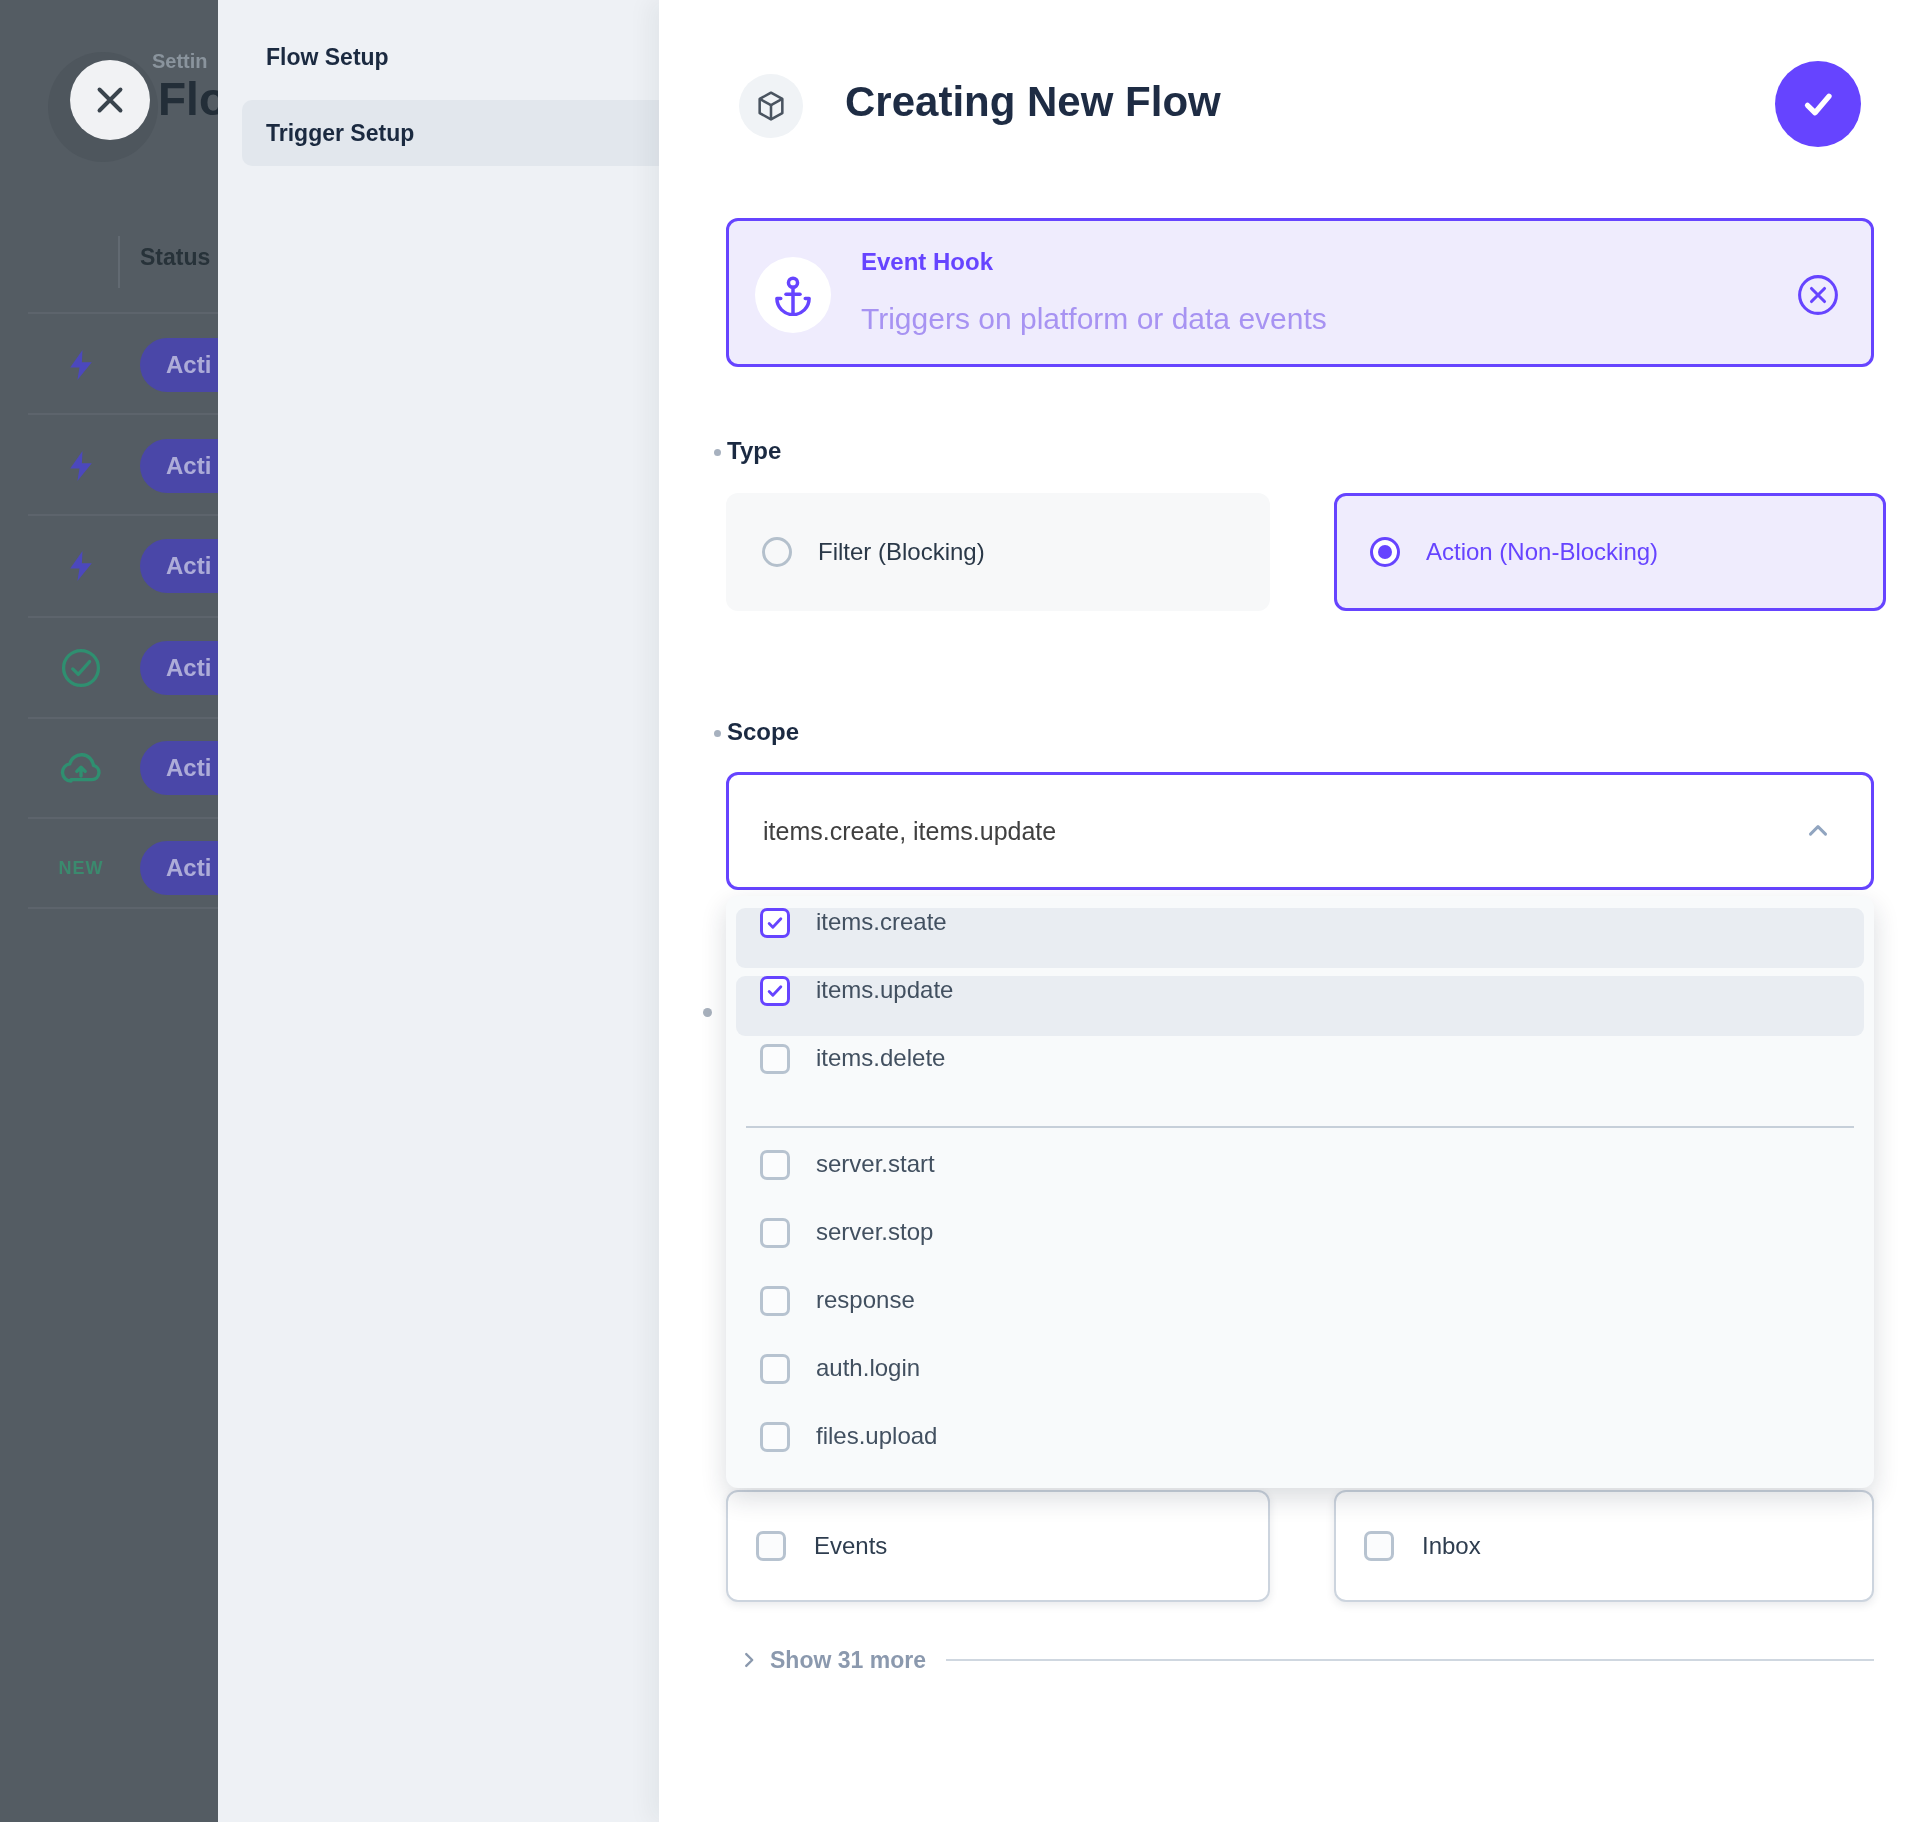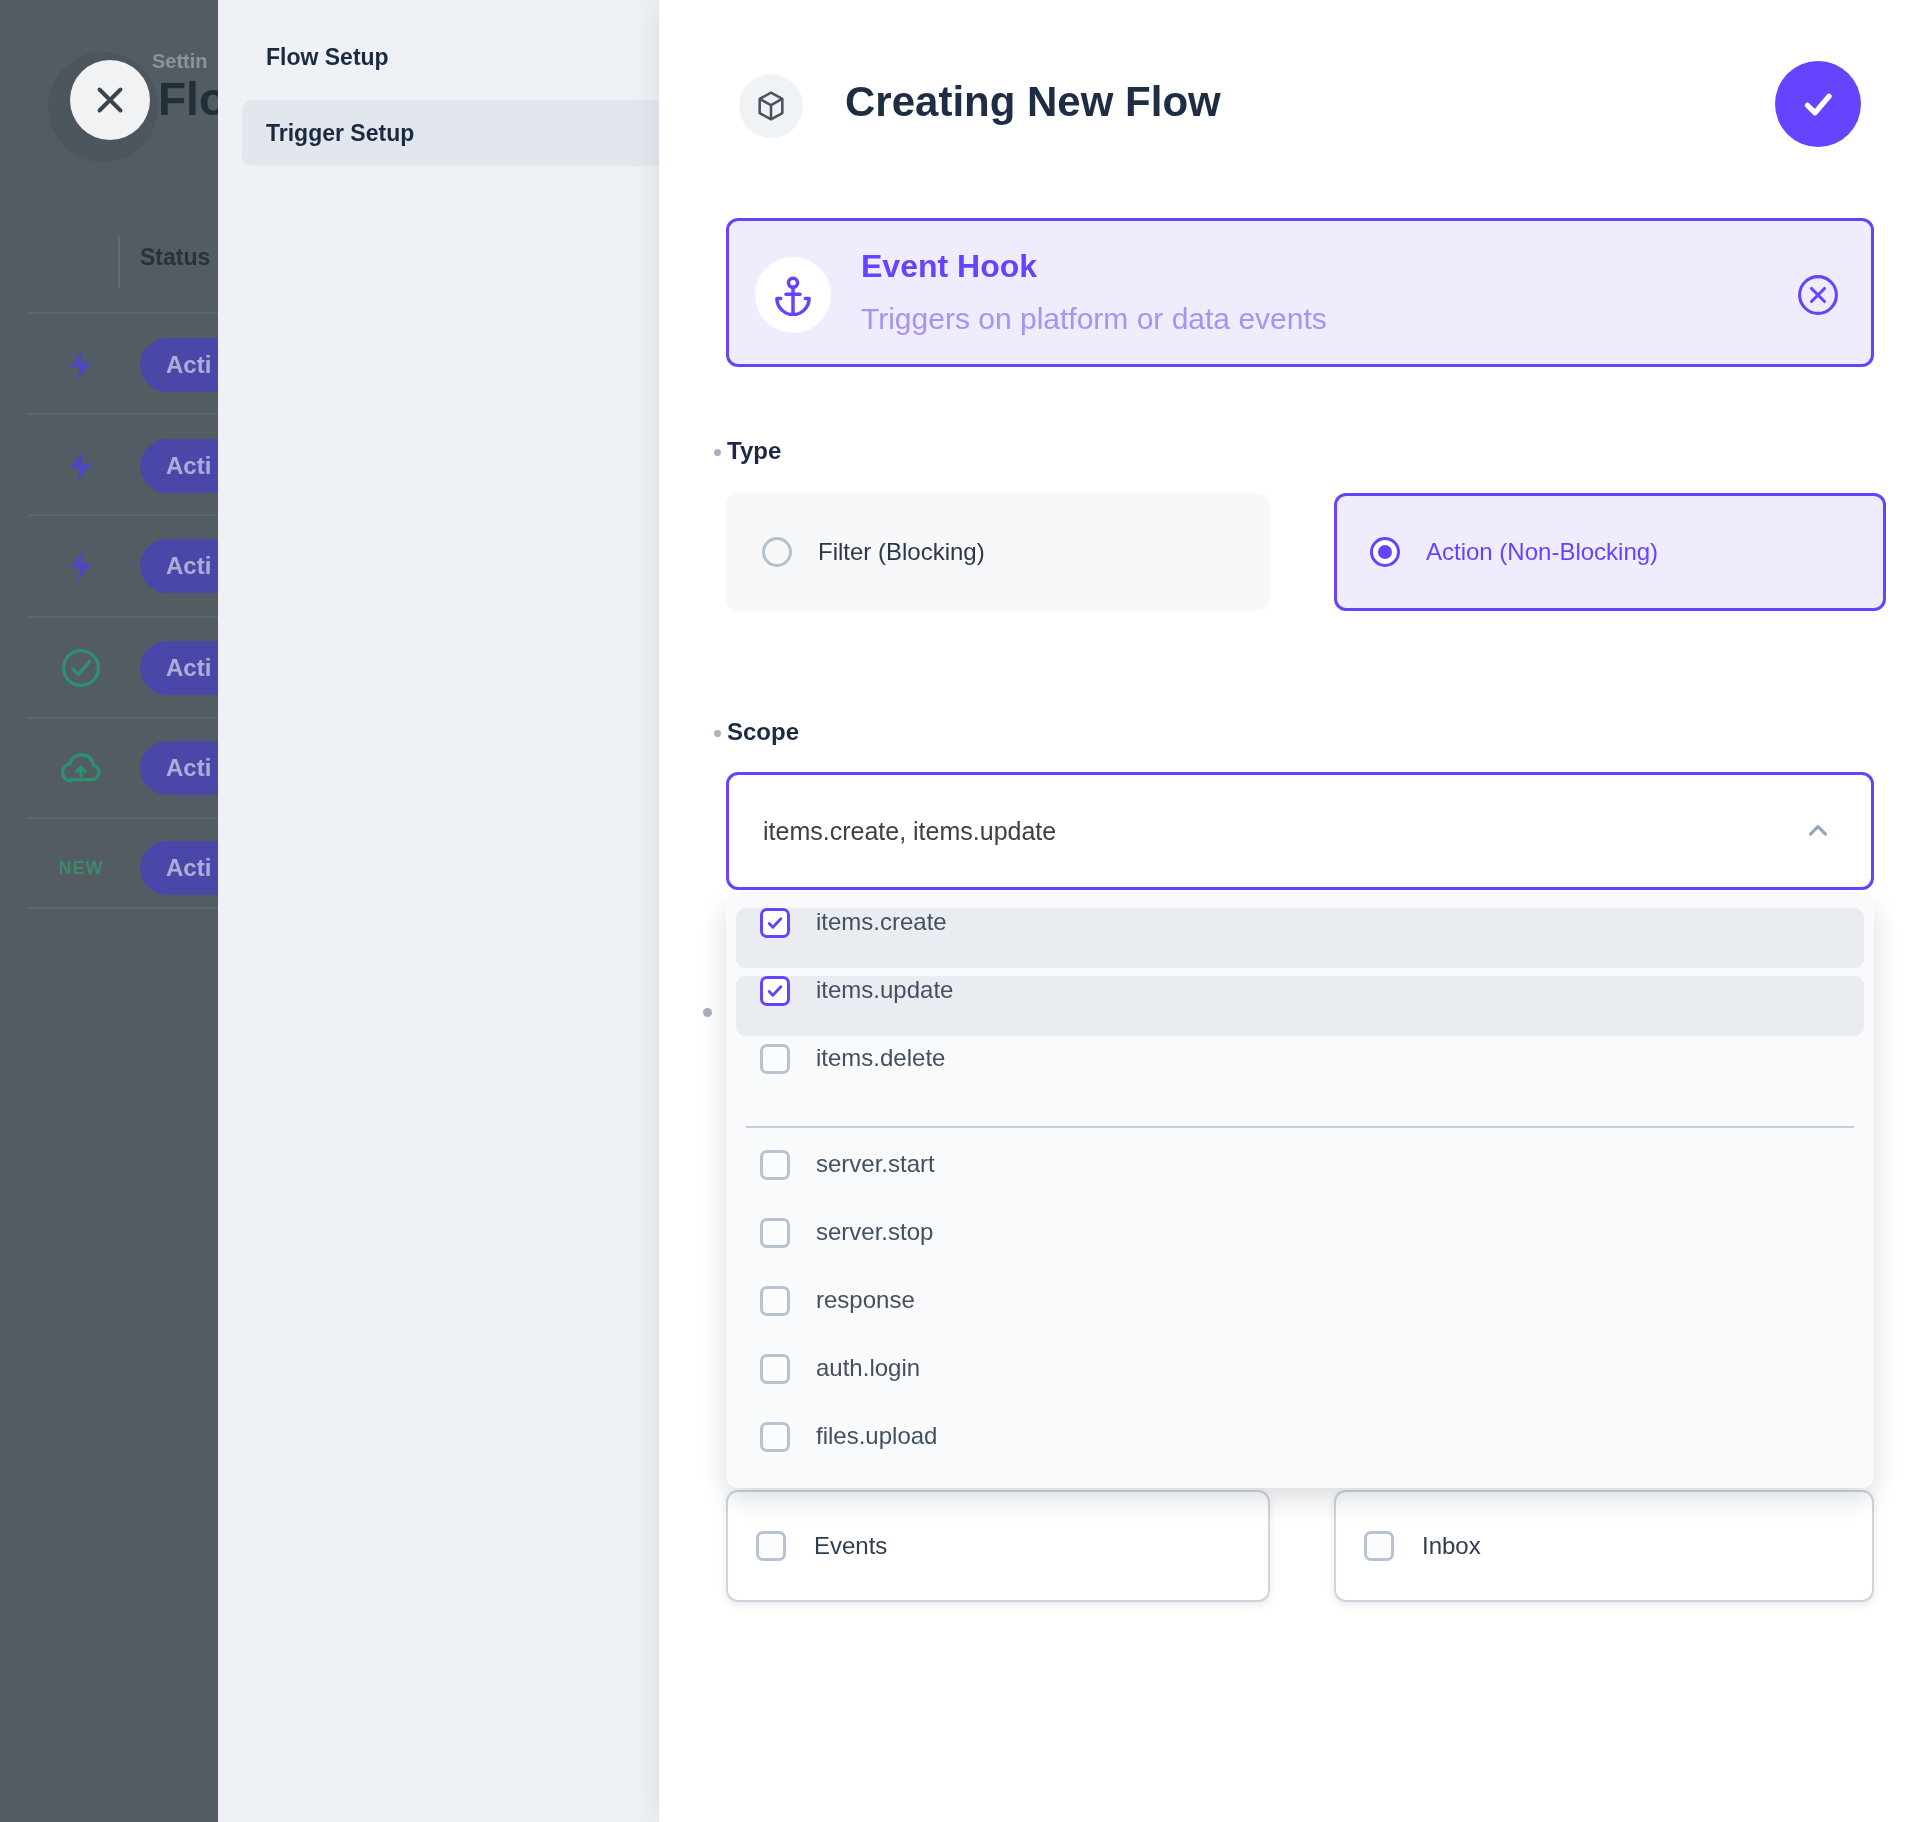--- a/index.html
+++ b/index.html
@@ -37,21 +37,21 @@
   .nav-active .lbl{position:absolute;left:24px;top:0;line-height:66px;font-size:23px;font-weight:600;color:#1b2a40;white-space:nowrap;}
 
   
   .main{position:absolute;left:659px;top:0;right:0;bottom:0;background:#fff;box-shadow:-10px 0 22px rgba(20,30,45,.05);}
   .m-hicon{position:absolute;left:80px;top:74px;width:64px;height:64px;border-radius:50%;background:#f0f3f6;display:flex;align-items:center;justify-content:center;}
   .m-title{position:absolute;left:186px;top:78px;font-size:42px;font-weight:700;color:#1e2c44;white-space:nowrap;}
   .m-check{position:absolute;left:1116px;top:61px;width:86px;height:86px;border-radius:50%;background:var(--accent);display:flex;align-items:center;justify-content:center;cursor:pointer;}
 
   .trigger-card{position:absolute;left:67px;top:218px;width:1148px;height:149px;background:var(--accent_soft);border:3px solid var(--accent);border-radius:12px;}
   .tc-icon{position:absolute;left:26px;top:36px;width:76px;height:76px;border-radius:50%;background:#fff;display:flex;align-items:center;justify-content:center;}
-  .tc-title{position:absolute;left:132px;top:27px;font-size:32px;font-weight:600;color:var(--accent);white-space:nowrap;}
+  .tc-title{position:absolute;left:132px;top:27px;font-size:24px;font-weight:600;color:var(--accent);white-space:nowrap;}
   .tc-sub{position:absolute;left:132px;top:81px;font-size:30px;color:var(--accent_muted);white-space:nowrap;}
   .tc-dismiss{position:absolute;right:30px;top:51px;width:46px;height:46px;display:flex;align-items:center;justify-content:center;cursor:pointer;}
 
   .field-label{position:absolute;font-size:24px;font-weight:700;color:#1b2a42;white-space:nowrap;}
   .req-dot{position:absolute;width:7px;height:7px;border-radius:50%;background:#a7b1bf;}
 
   .opt-card{position:absolute;top:493px;height:118px;border-radius:12px;display:flex;align-items:center;}
   .opt-filter{left:67px;width:544px;background:#f7f8f9;}
   .opt-action{left:675px;width:552px;background:var(--accent_soft);border:3px solid var(--accent);}
   .radio{width:30px;height:30px;border-radius:50%;border:3px solid #b4c0cc;margin-left:36px;flex:none;}
@@ -290,15 +290,24 @@
 
     <div class="coll-box coll-events">
       <span class="cbx"></span>
       <span class="coll-lbl">Events</span>
     </div>
     <div class="coll-box coll-inbox">
       <span class="cbx"></span>
       <span class="coll-lbl">Inbox</span>
     </div>
 
+    <div class="show-more">
+      <span>
+        <svg width="22" height="22" viewBox="0 0 24 24" fill="none" stroke="#8b99ae" stroke-width="2.6" stroke-linecap="round" stroke-linejoin="round">
+            <path d="M9 5.5 L15.5 12 L9 18.5"></path>
+          </svg>
+      </span>
+      <span class="sm-lbl">Show 31 more</span>
+      <span class="sm-line"></span>
+    </div>
 
   </div>
 </div>
 
 </body></html>

